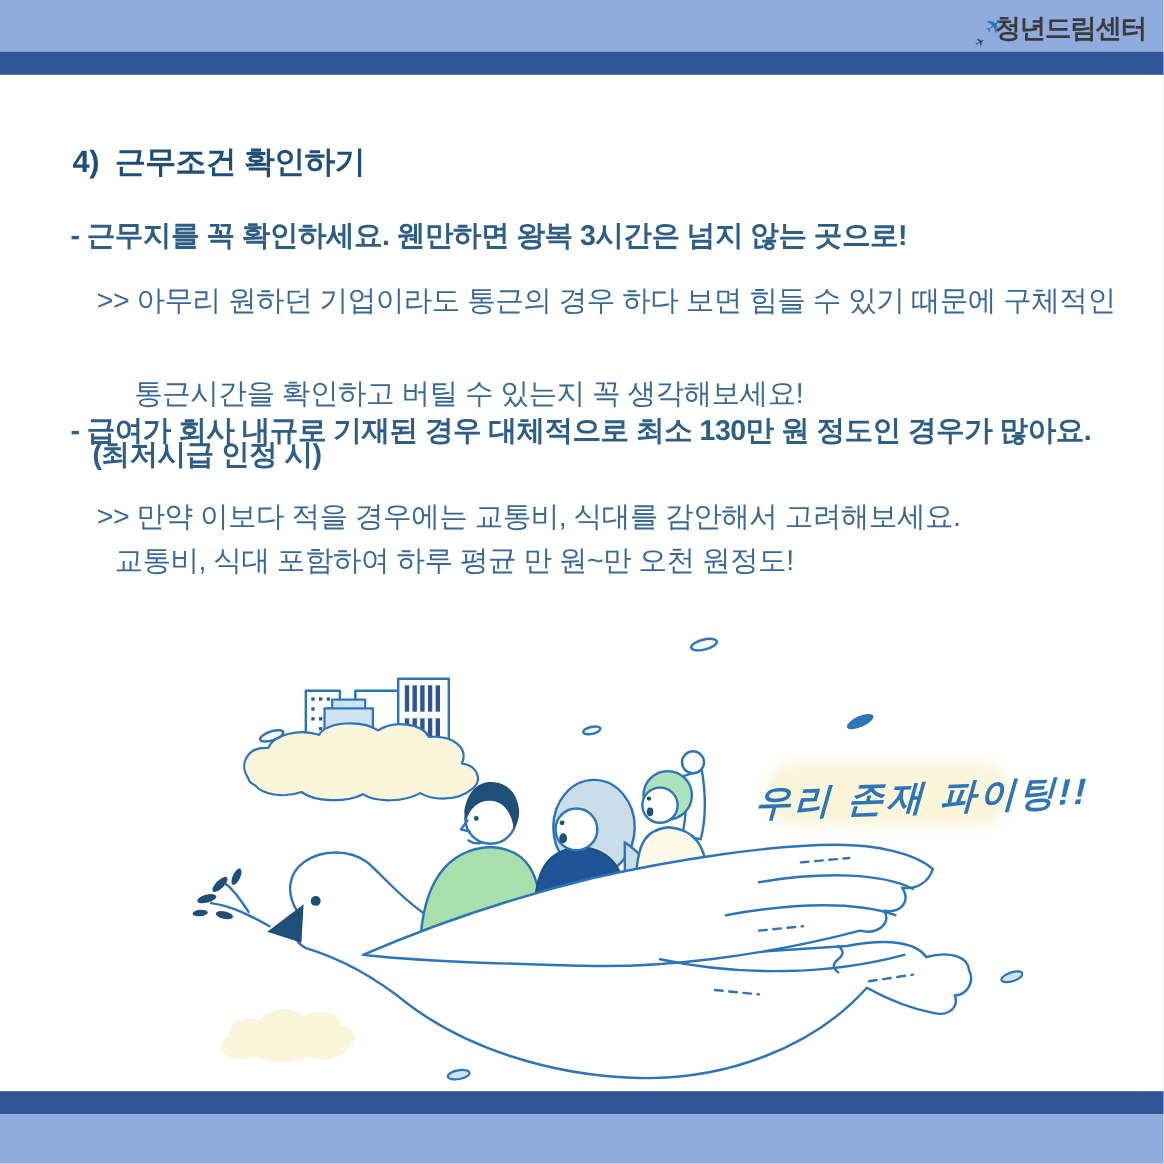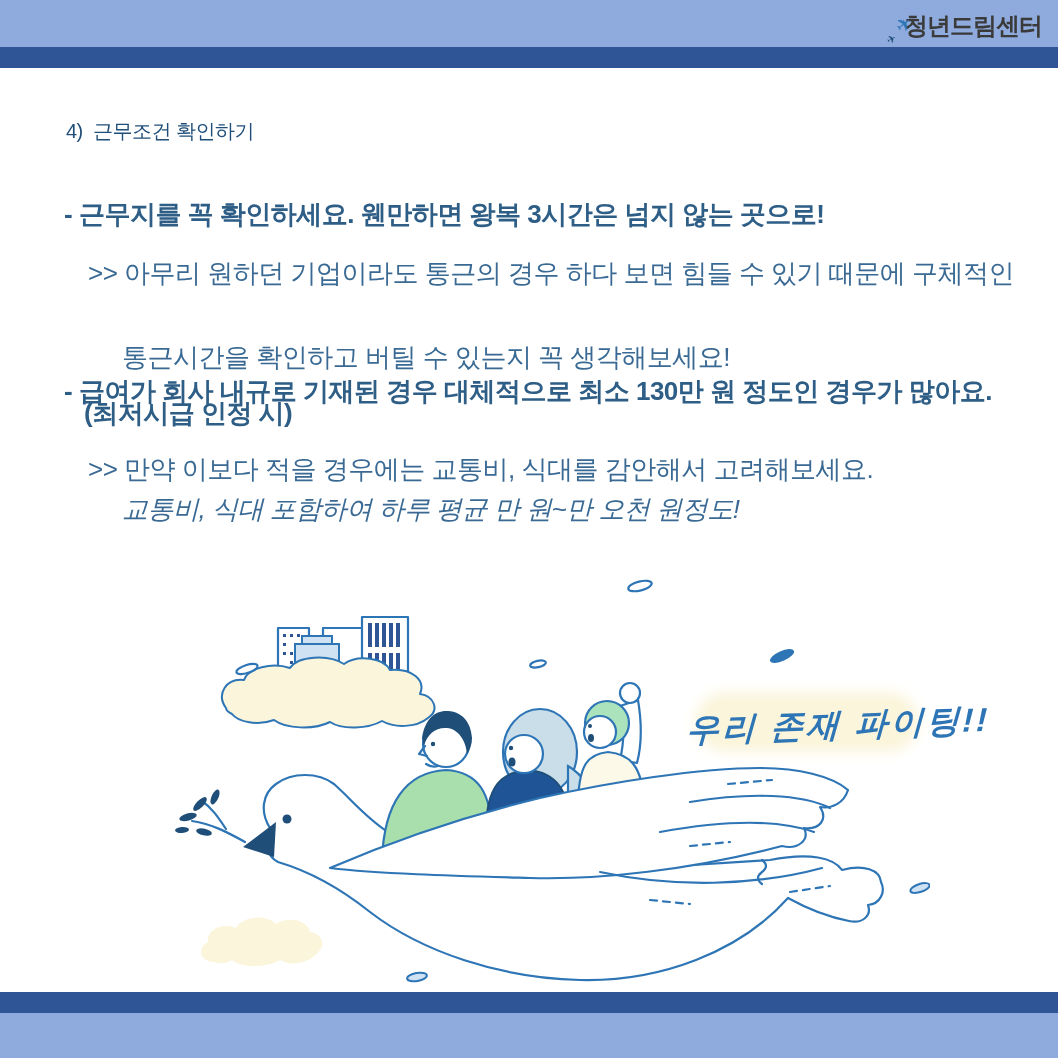--- a/index.html
+++ b/index.html
@@ -14,21 +14,21 @@
   .band-bottom{position:absolute;left:0;top:1013px;width:100%;height:45px;background:var(--c-header-bg);}
   
   .logo{position:absolute;top:7px;right:16px;height:38px;display:flex;align-items:center;}
   .logo-text{font-size:24px;font-weight:800;color:var(--c-logo-text);letter-spacing:-1px;white-space:pre;}
   .plane{position:absolute;color:var(--c-drawing);line-height:1;}
   .plane.big{left:-8px;top:-11px;font-size:19px;transform:rotate(-38deg);}
   .plane.small{left:-17px;top:8px;font-size:11px;color:var(--c-drawing-dark);transform:rotate(-28deg);}
   .logo-anchor{position:relative;width:0;height:0;}
   
   .line{position:absolute;white-space:pre;line-height:1.1;}
-  .title{left:66px;top:120px;font-size:20px;font-weight:400;color:var(--c-title);letter-spacing:-0.5px;}
+  .title{left:66px;top:132px;font-size:28px;font-weight:700;color:var(--c-title);letter-spacing:-0.5px;}
   .bullet{font-size:26px;font-weight:700;color:var(--c-body);letter-spacing:-0.5px;}
   .sub{font-size:26px;font-weight:500;color:var(--c-sub);letter-spacing:-0.5px;}
   
   .illus{position:absolute;left:130px;top:570px;width:800px;height:420px;}
   .hand-highlight{position:absolute;left:703px;top:700px;width:208px;height:44px;background:var(--c-cream);
     border-radius:24px;box-shadow:0 0 14px 8px var(--c-cream);}
   .handwriting{position:absolute;left:686px;top:703px;font-size:33px;font-weight:700;font-style:italic;
     color:var(--c-handwriting);transform:rotate(-2deg) skewX(-4deg);letter-spacing:3px;white-space:pre;}
   
   .stroke{fill:none;stroke:var(--c-drawing);stroke-width:2.2;stroke-linecap:round;stroke-linejoin:round;}
@@ -61,21 +61,21 @@
 
   <div class="line title">4)  근무조건 확인하기</div>
 
   <div class="line bullet" style="left:64px;top:200px;">- 근무지를 꼭 확인하세요. 웬만하면 왕복 3시간은 넘지 않는 곳으로!</div>
   <div class="line sub" style="left:88px;top:259px;">&gt;&gt; 아무리 원하던 기업이라도 통근의 경우 하다 보면 힘들 수 있기 때문에 구체적인</div>
   <div class="line sub" style="left:122px;top:299px;margin-top:44px;">통근시간을 확인하고 버틸 수 있는지 꼭 생각해보세요!</div>
 
   <div class="line bullet" style="left:64px;top:377px;">- 급여가 회사 내규로 기재된 경우 대체적으로 최소 130만 원 정도인 경우가 많아요.</div>
   <div class="line bullet" style="left:84px;top:399px;">(최저시급 인정 시)</div>
   <div class="line sub" style="left:88px;top:455px;">&gt;&gt; 만약 이보다 적을 경우에는 교통비, 식대를 감안해서 고려해보세요.</div>
-  <div class="line sub" style="left:122px;top:495px;font-style:italic;">교통비, 식대 포함하여 하루 평균 만 원~만 오천 원정도!</div>
+  <div class="line sub" style="left:104px;top:495px;">교통비, 식대 포함하여 하루 평균 만 원~만 오천 원정도!</div>
 
   <svg class="illus" viewBox="0 0 800 420" aria-hidden="true">
 
     <g>
 
       <g>
         <rect x="148" y="58" width="31" height="56" class="white-fill"></rect>
         <g fill="#2F5597">
           <rect x="153" y="64" width="3" height="3"></rect>
             <rect x="160" y="64" width="3" height="3"></rect>

